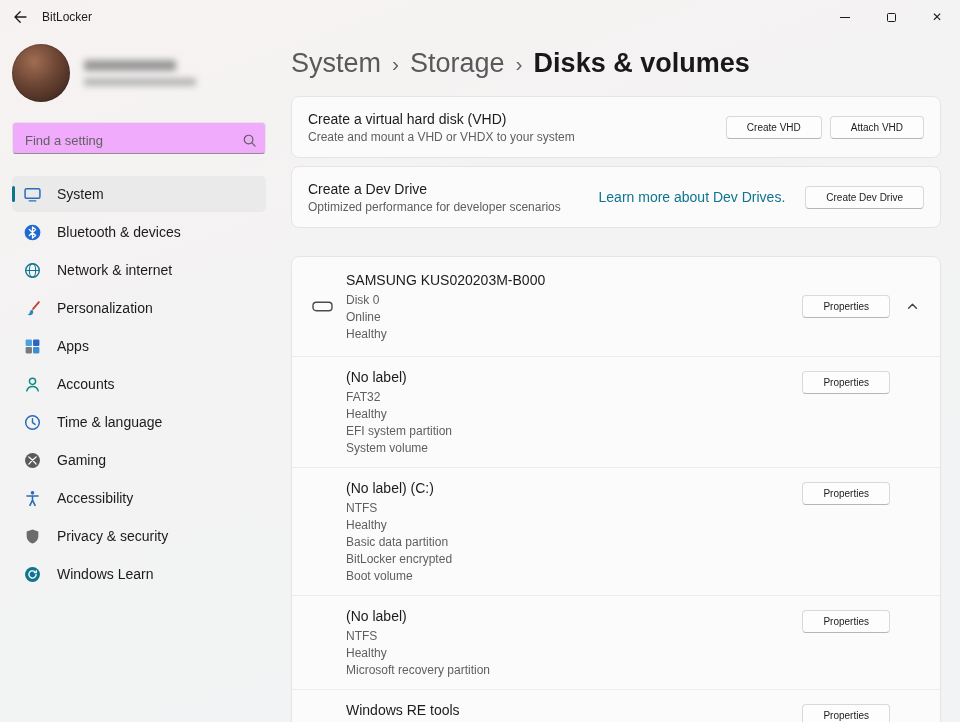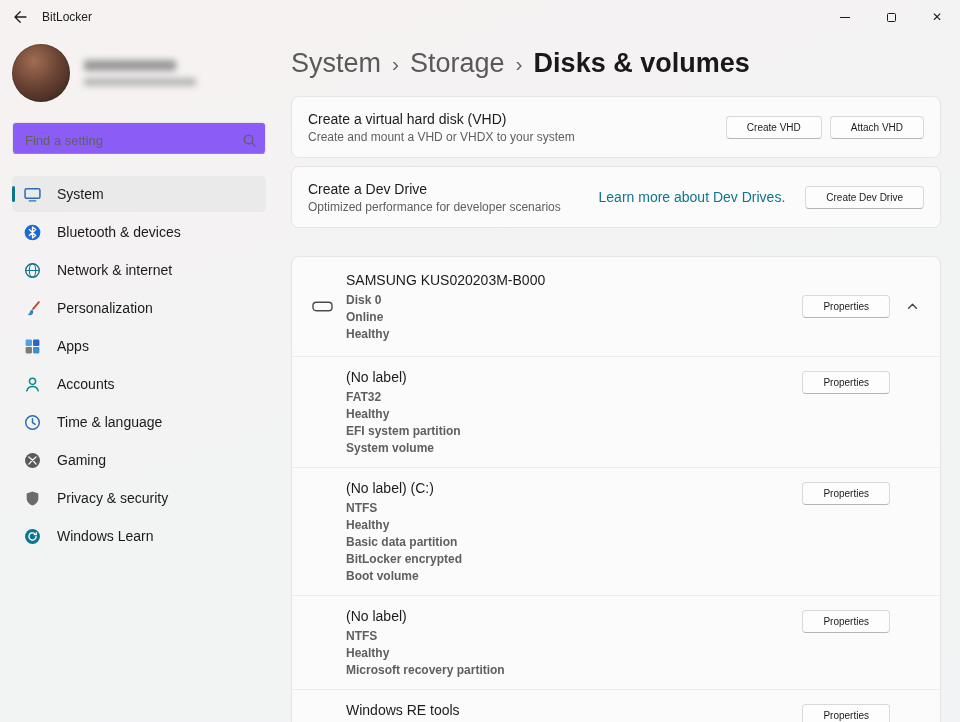--- a/index.html
+++ b/index.html
@@ -20,21 +20,21 @@
   .wc-max i{display:block;width:9px;height:9px;border:1px solid #1b1b1b;border-radius:1.5px;}
   
   .sidebar{position:absolute;left:0;top:34px;width:278px;bottom:0;padding:6px 12px 0 12px;}
   .profile{display:flex;align-items:center;gap:14px;padding:4px 0 16px 0;}
   .avatar{width:58px;height:58px;border-radius:50%;flex:none;
     background:radial-gradient(circle at 38% 30%,#a06d52 0%,#6b4434 45%,#2e1d18 100%);
     box-shadow:inset 0 0 0 1px rgba(0,0,0,.12);}
   .name-bars{display:flex;flex-direction:column;gap:7px;}
   .name-bars .bar1{width:92px;height:11px;background:#9a9a9a;border-radius:2px;filter:blur(3px);}
   .name-bars .bar2{width:112px;height:8px;background:#b6b6b6;border-radius:2px;filter:blur(3px);}
-  .search-box{display:flex;align-items:center;height:32px;background:#8b5cf6;border:1px solid #e5e5e5;
+  .search-box{display:flex;align-items:center;height:32px;background:#f0abfc;border:1px solid #e5e5e5;
     border-bottom:1px solid #8f8f8f;border-radius:4px;padding:4px 8px 0 12px;margin-top:4px;}
   .search-box input{border:0;outline:0;flex:1;font-size:13px;color:#1b1b1b;background:transparent;font-family:inherit;}
   .search-box input::placeholder{color:#616161;}
   .search-glyph{width:15px;height:15px;display:flex;}
   .nav{margin-top:22px;display:flex;flex-direction:column;gap:2px;}
   .nav-item{position:relative;display:flex;align-items:center;gap:16px;height:36px;padding:0 12px;border-radius:5px;font-size:14px;cursor:default;}
   .nav-item.selected{background:#eaeaea;}
   .nav-item.selected::before{content:"";position:absolute;left:0;top:10px;width:3px;height:16px;border-radius:2px;background:var(--accent);}
   .nav-icon{width:17px;height:17px;display:flex;flex:none;align-items:center;justify-content:center;}
   
@@ -53,21 +53,21 @@
     border:1px solid rgba(0,0,0,.14);border-bottom-color:rgba(0,0,0,.28);
     border-radius:4px;padding:5px 20px;white-space:nowrap;cursor:default;}
   .card .btn + .btn{margin-left:8px;}
   .link{color:var(--accent);font-size:14px;margin-right:20px;cursor:default;}
   
   .disk-card{margin-top:28px;background:#fbfbfb;border:1px solid #e5e5e5;border-radius:8px;overflow:hidden;}
   .disk-header{display:flex;align-items:center;padding:13px 20px;}
   .disk-icon{width:34px;display:flex;flex:none;}
   .head-text{flex:1;}
   .row-name{font-size:14px;line-height:20px;margin-bottom:2px;}
-  .row-detail{font-size:12px;color:#5f5f5f;line-height:17px;font-weight:bold;}
+  .row-detail{font-size:12px;color:#5f5f5f;line-height:17px;}
   .chevron{margin-left:14px;width:16px;display:flex;justify-content:center;cursor:default;}
   .vol-row{display:flex;align-items:flex-start;border-top:1px solid #ededed;padding:10px 20px 10px 54px;}
   .vol-text{flex:1;}
   .vol-row .btn{margin-top:4px;margin-right:30px;}
 </style>
 </head>
 <body>
 
 <div class="titlebar">
   <div class="back-btn">
@@ -180,20 +180,29 @@
           <svg width="17" height="17" viewBox="0 0 16 16">
             <circle cx="8" cy="8" r="7" fill="#5a5a5a"></circle>
             <path d="M4.6 4.6c2 1.5 4.8 4.3 6.8 6.8M11.4 4.6c-2 1.5-4.8 4.3-6.8 6.8" stroke="#fff" stroke-width="1.2" fill="none" stroke-linecap="round"></path>
           </svg>
         </span>
       <span>Gaming</span>
     </div>
     <div class="nav-item">
       <span class="nav-icon">
           <svg width="17" height="17" viewBox="0 0 16 16">
+            <circle cx="8" cy="2.7" r="1.7" fill="#2b6cb8"></circle>
+            <path d="M2.8 5.6h10.4M8 5.6v4m0 0-2.4 4.8M8 9.6l2.4 4.8" stroke="#2b6cb8" stroke-width="1.5" fill="none" stroke-linecap="round"></path>
+          </svg>
+        </span>
+      <span>Accessibility</span>
+    </div>
+    <div class="nav-item">
+      <span class="nav-icon">
+          <svg width="17" height="17" viewBox="0 0 16 16">
             <path d="M8 1.4 13.5 3.4v4.1c0 3.5-2.3 6-5.5 7.1-3.2-1.1-5.5-3.6-5.5-7.1V3.4z" fill="#6b6b6b"></path>
           </svg>
         </span>
       <span>Privacy &amp; security</span>
     </div>
     <div class="nav-item">
       <span class="nav-icon">
           <svg width="17" height="17" viewBox="0 0 16 16">
             <circle cx="8" cy="8" r="7" fill="#0e7490"></circle>
             <path d="M11.4 8A3.4 3.4 0 1 1 10 5.2" stroke="#fff" stroke-width="1.3" fill="none" stroke-linecap="round"></path>

